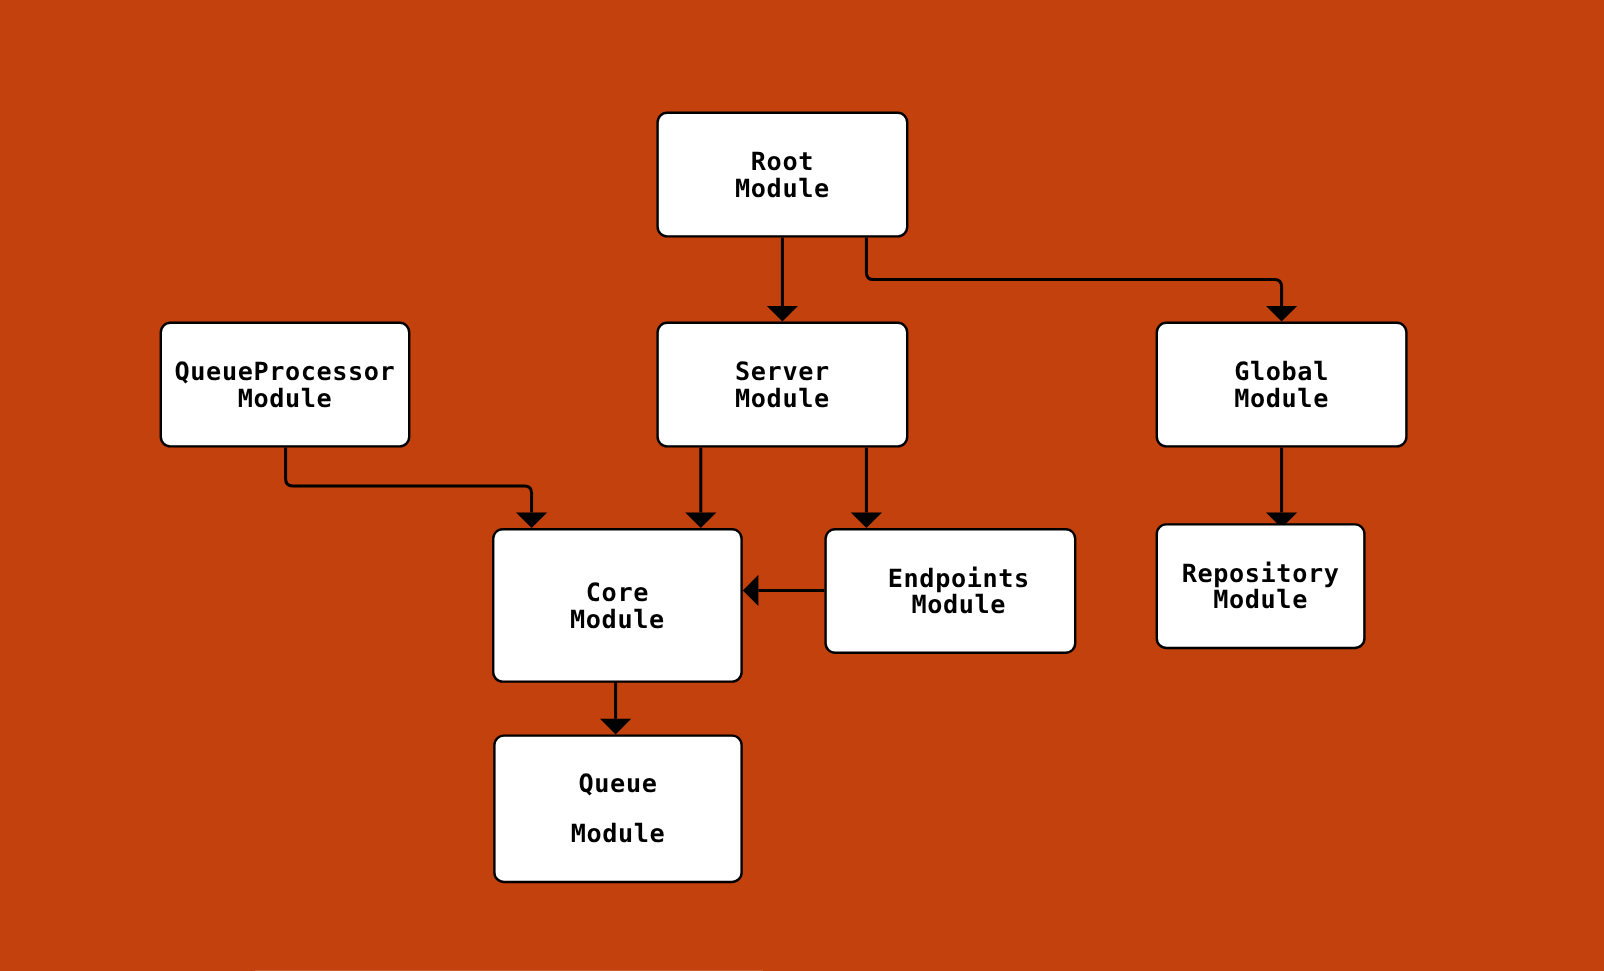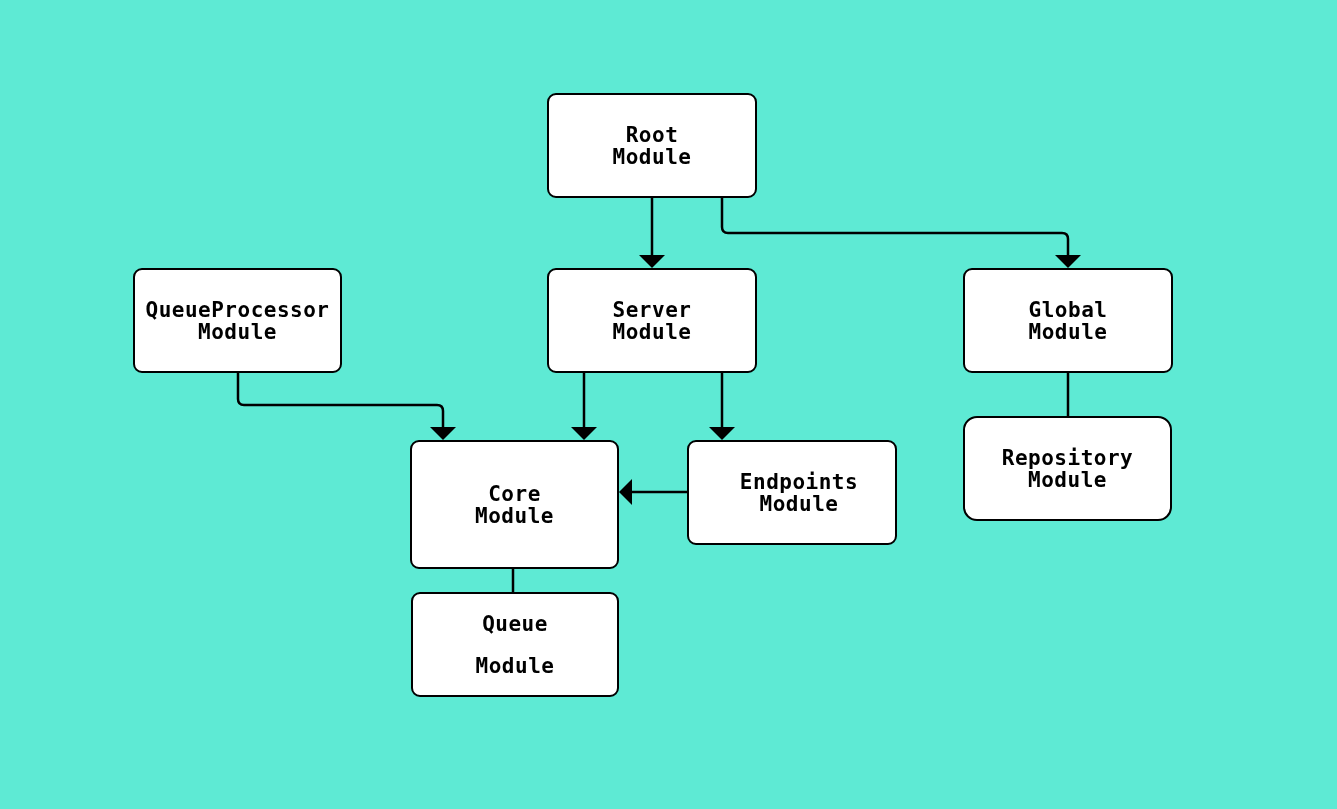--- a/index.html
+++ b/index.html
@@ -35,21 +35,21 @@
     line-height: 22px;
     letter-spacing: 0.5px;
     color: #000000;
     text-align: center;
     white-space: nowrap;
   }
 </style>
 </head>
 <body>
 
-<div id="canvas" style="background: #5eead4;">
+<div id="canvas" style="background: #c2410c;">
   <svg id="edges" xmlns="http://www.w3.org/2000/svg" viewBox="0 0 1337 809">
       <path d="M 652 198 L 652 255" fill="none" stroke="#000000" stroke-width="2.5"></path>
       <polygon points="652,268 639,255 665,255" fill="#000000"></polygon>
       <path d="M 722 198 L 722 227 Q 722 233 728 233 L 1062 233 Q 1068 233 1068 239 L 1068 255" fill="none" stroke="#000000" stroke-width="2.5"></path>
       <polygon points="1068,268 1055,255 1081,255" fill="#000000"></polygon>
       <path d="M 238 373 L 238 399 Q 238 405 244 405 L 437 405 Q 443 405 443 411 L 443 427" fill="none" stroke="#000000" stroke-width="2.5"></path>
       <polygon points="443,440 430,427 456,427" fill="#000000"></polygon>
       <path d="M 584 373 L 584 427" fill="none" stroke="#000000" stroke-width="2.5"></path>
       <polygon points="584,440 571,427 597,427" fill="#000000"></polygon>
       <path d="M 722 373 L 722 427" fill="none" stroke="#000000" stroke-width="2.5"></path>
@@ -78,21 +78,21 @@
       <span>Module</span>
     </div>
     <div class="node" style="left: 410px; top: 440px; width: 209px; height: 129px; border-color: rgb(0, 0, 0); background: rgb(255, 255, 255); color: rgb(0, 0, 0);">
       <span>Core</span>
       <span>Module</span>
     </div>
     <div class="node" style="left: 687px; top: 440px; width: 210px; height: 105px; border-color: rgb(0, 0, 0); background: rgb(255, 255, 255); color: rgb(0, 0, 0); padding-left: 14px;">
       <span>Endpoints</span>
       <span>Module</span>
     </div>
-    <div class="node" style="left: 963px; top: 416px; width: 209px; height: 105px; border-color: rgb(0, 0, 0); background: rgb(255, 255, 255); color: rgb(0, 0, 0); border-radius: 14px;">
+    <div class="node" style="left: 963px; top: 436px; width: 175px; height: 105px; border-color: rgb(0, 0, 0); background: rgb(255, 255, 255); color: rgb(0, 0, 0);">
       <span>Repository</span>
       <span>Module</span>
     </div>
-    <div class="node" style="left: 411px; top: 592px; width: 208px; height: 105px; border-color: rgb(0, 0, 0); background: rgb(255, 255, 255); color: rgb(0, 0, 0); gap: 20px;">
+    <div class="node" style="left: 411px; top: 612px; width: 208px; height: 124px; border-color: rgb(0, 0, 0); background: rgb(255, 255, 255); color: rgb(0, 0, 0); gap: 20px;">
       <span>Queue</span>
       <span>Module</span>
     </div>
   </div>
 
 </body></html>

